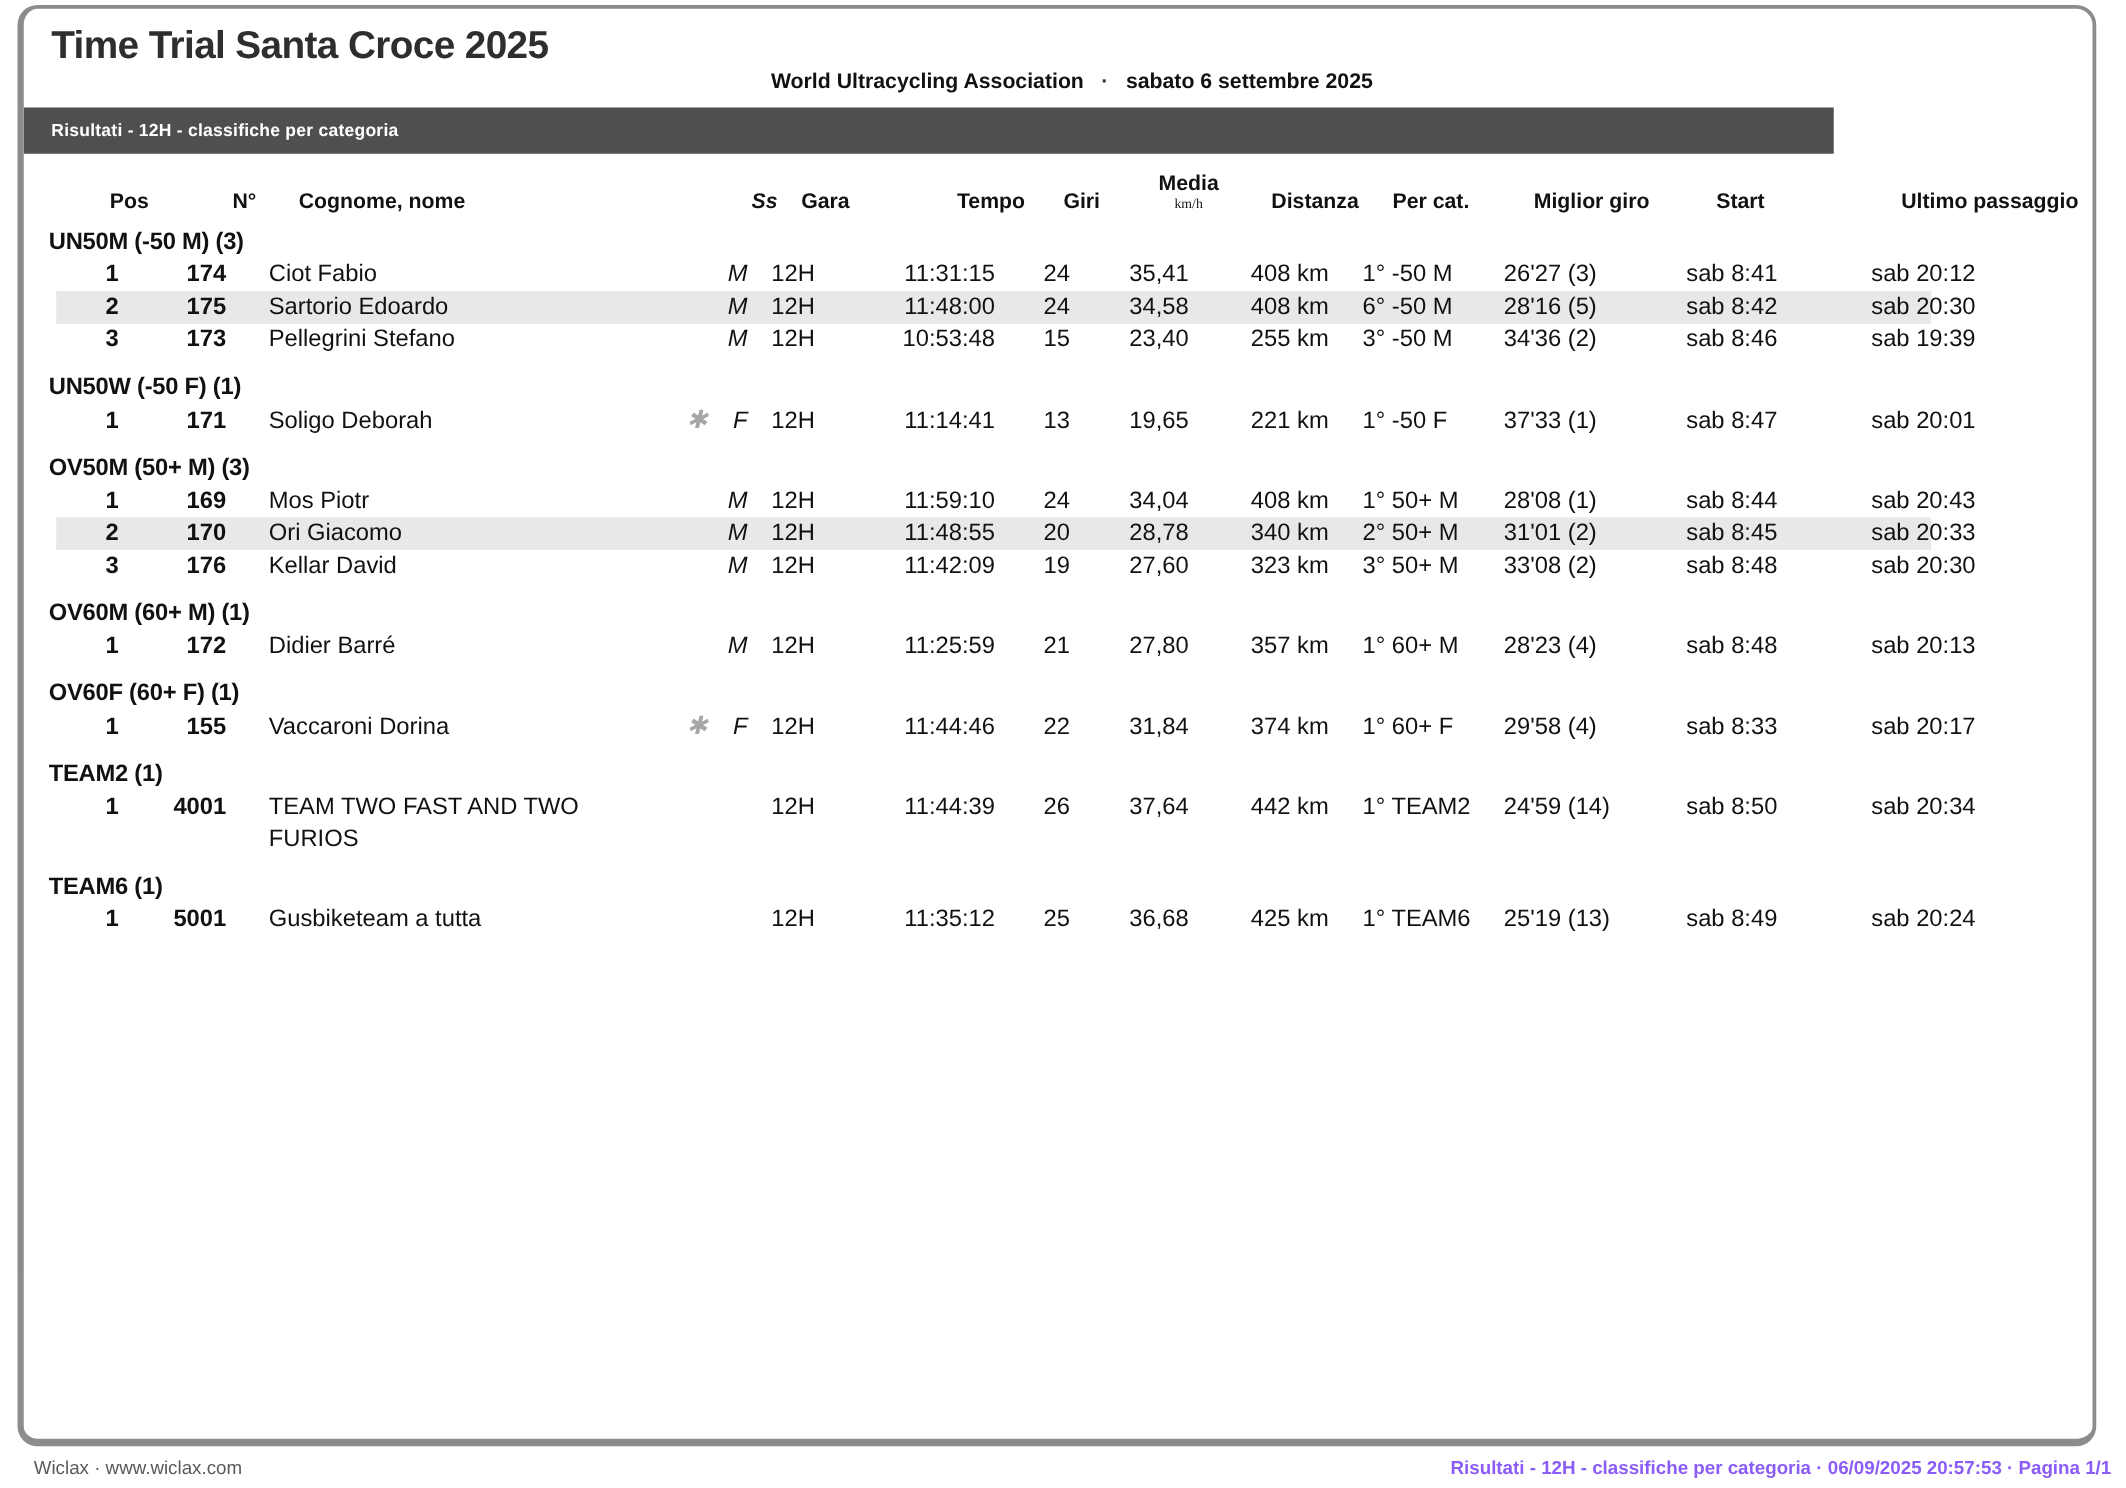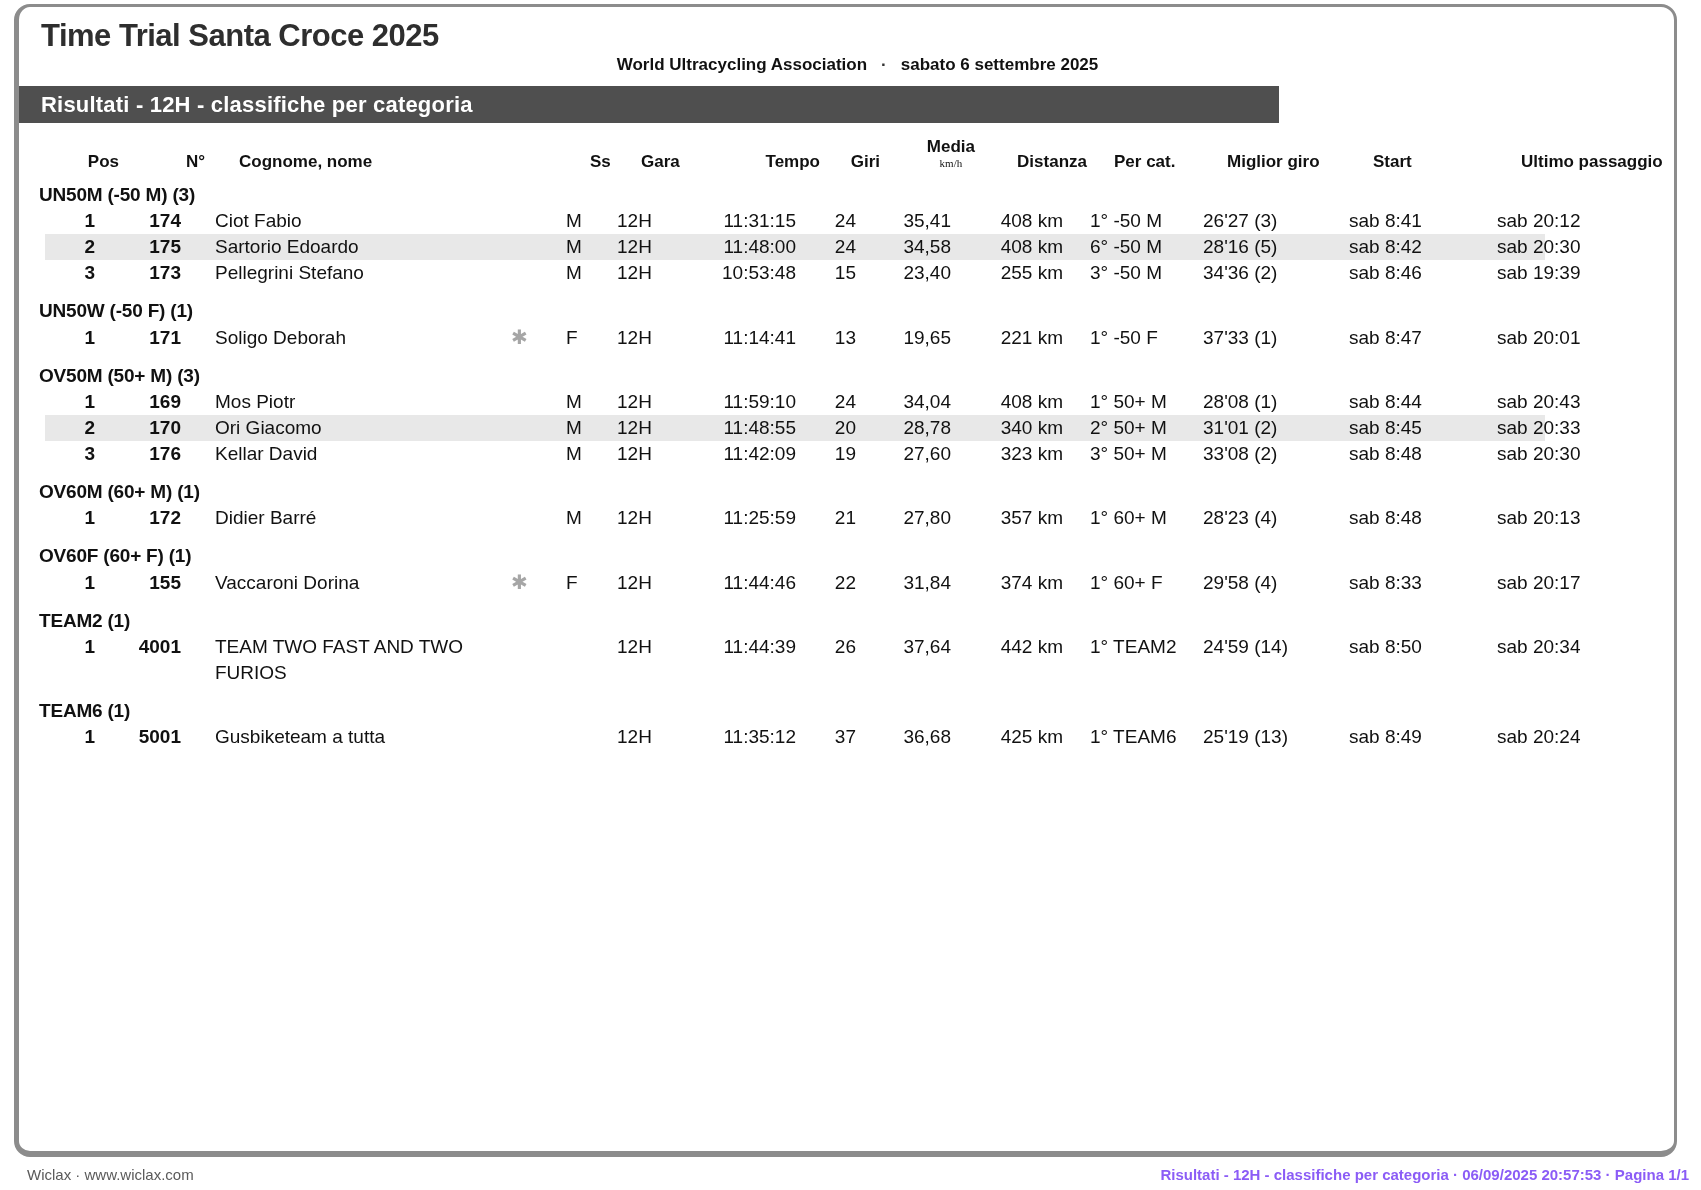--- a/index.html
+++ b/index.html
@@ -24,38 +24,38 @@
   .doc-title {
     font-size: 31px; font-weight: bold; color: #2e2e2e;
     letter-spacing: -0.5px; line-height: 34px;
   }
   .doc-subtitle {
     font-size: 17px; font-weight: bold; color: #111; line-height: 24px; text-align: center;
   }
   .doc-subtitle .sep { margin: 0 14px; color: #333; }
   .banner {
     margin-top: 9px;
-    width: 1260px; height: 37px;
+    width: 1448px; height: 37px;
     background: var(--banner-bg, #4f4f4f);
     color: var(--banner-text, #ffffff);
-    font-size: 22px; font-weight: bold;
+    font-size: 14px; font-weight: bold;
     line-height: 37px;
     padding-left: 22px;
     box-sizing: border-box;
     letter-spacing: 0.2px;
   }
   .grid {
     display: grid;
     grid-template-columns: 76px 86px 330px 55px 32px 73px 125px 60px 95px 112px 132px 145px 150px 1fr;
     align-items: baseline;
   }
   .thead { margin-top: 14px; font-size: 17px; font-weight: bold; padding-left: 24px; }
   .thead .c { line-height: 20px; }
   .c-pos, .c-num, .c-tempo, .c-giri, .c-media, .c-dist { text-align: right; }
-  .c-ss, .c-star { text-align: left; }
+  .c-ss, .c-star { text-align: right; font-style: italic; }
   .c-name { padding-left: 34px; }
   .c-gara { padding-left: 19px; }
   .c-percat { padding-left: 27px; }
   .c-miglior { padding-left: 8px; }
   .c-start { padding-left: 9px; }
   .c-ultimo { padding-left: 7px; }
   .media-stack { display: inline-block; text-align: center; }
   .media-unit { display: block; font-size: 11px; font-weight: normal; line-height: 12px; font-family: Liberation Serif, serif; }
   .tbody { font-size: 19px; }
   .section { margin-top: 12px; }
@@ -317,21 +317,21 @@
     <div class="section-title">TEAM6 (1)</div>
     <div>
   <div class="grid row">
     <div class="c c-pos">1</div>
     <div class="c c-num">5001</div>
     <div class="c c-name">Gusbiketeam a tutta</div>
     <div class="c c-star"></div>
     <div class="c c-ss"></div>
     <div class="c c-gara">12H</div>
     <div class="c c-tempo">11:35:12</div>
-    <div class="c c-giri">37</div>
+    <div class="c c-giri">25</div>
     <div class="c c-media">36,68</div>
     <div class="c c-dist">425 km</div>
     <div class="c c-percat">1° TEAM6</div>
     <div class="c c-miglior">25'19 (13)</div>
     <div class="c c-start">sab 8:49</div>
     <div class="c c-ultimo">sab 20:24</div>
   </div>
 </div>
   </div>
 </div>

